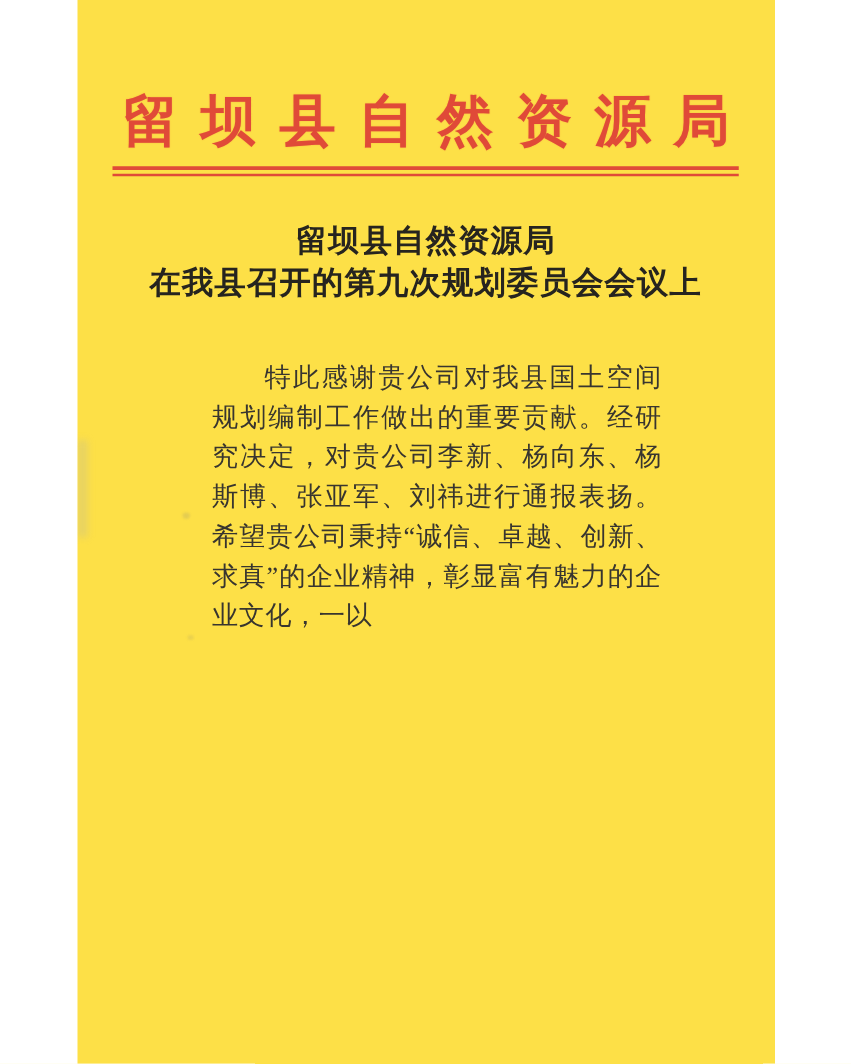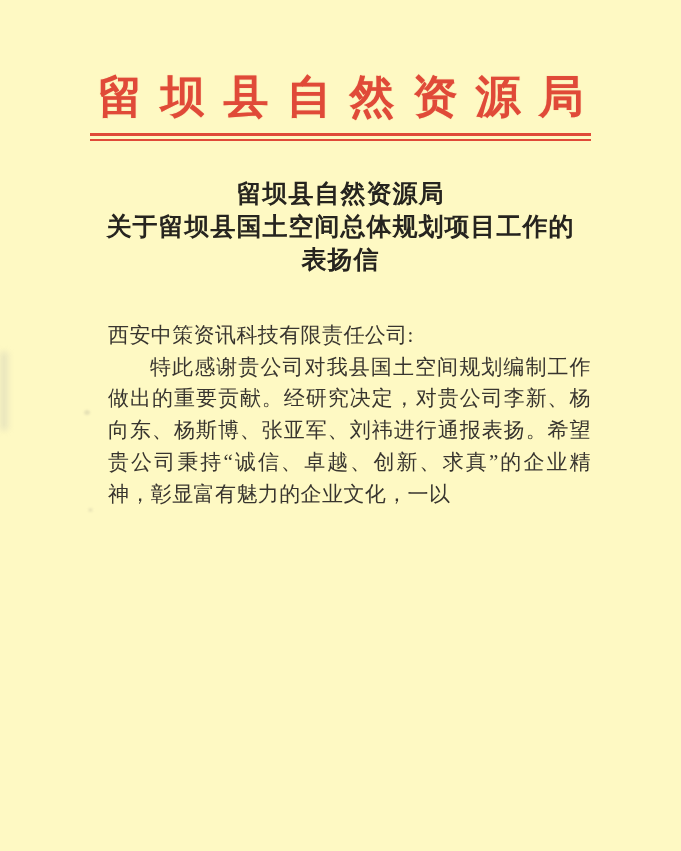--- a/index.html
+++ b/index.html
@@ -7,24 +7,24 @@
     --ink: #38352f;
     --title-ink: #26241f;
   }
   html, body {
     margin: 0;
     padding: 0;
     background: #ffffff;
   }
   .page {
     position: relative;
-    width: 681px;
+    width: 558px;
     height: 851px;
     margin: 0 auto;
-    background: #fef9c3;
+    background: #fde047;
     overflow: hidden;
     font-family: "Liberation Serif", "DejaVu Serif", serif;
   }
 
   
   .letterhead-name {
     padding-top: 68px;
     padding-left: 18px; 
     text-align: center;
     color: var(--red);
@@ -108,26 +108,24 @@
 </head>
 <body>
 
 <div class="page">
 
   <div class="letterhead-name">留坝县自然资源局</div>
   <div class="letterhead-rule"></div>
 
   <div class="doc-title">
     <div>留坝县自然资源局</div>
-    <div>关于留坝县国土空间总体规划项目工作的</div>
-    <div>表扬信</div>
+    <div>在我县召开的第九次规划委员会会议上</div>
   </div>
 
   <div class="letter-body">
-    <p class="salutation">西安中策资讯科技有限责任公司:</p>
     <p>特此感谢贵公司对我县国土空间规划编制工作做出的重要贡献。经研究决定，对贵公司李新、杨向东、杨斯博、张亚军、刘祎进行通报表扬。希望贵公司秉持“诚信、卓越、创新、求真”的企业精神，彰显富有魅力的企业文化，一以</p>
   </div>
 
   <div class="scan-artifact streak-left"></div>
   <div class="scan-artifact smudge-a"></div>
   <div class="scan-artifact smudge-b"></div>
 
 </div>
 
 </body></html>

